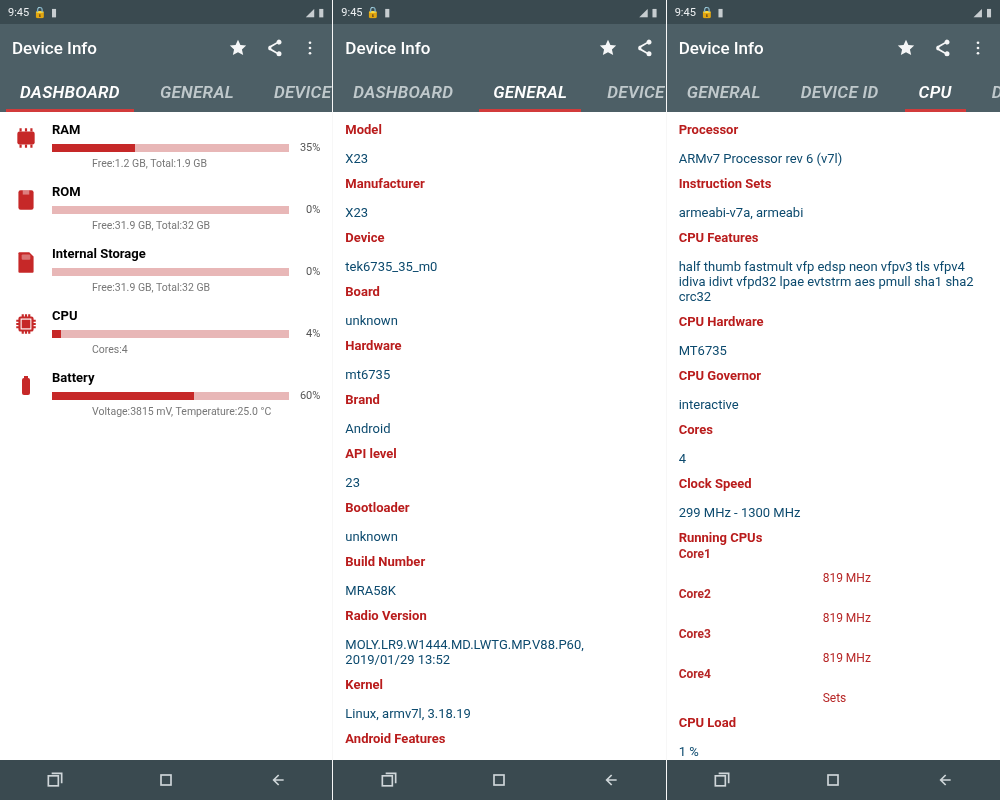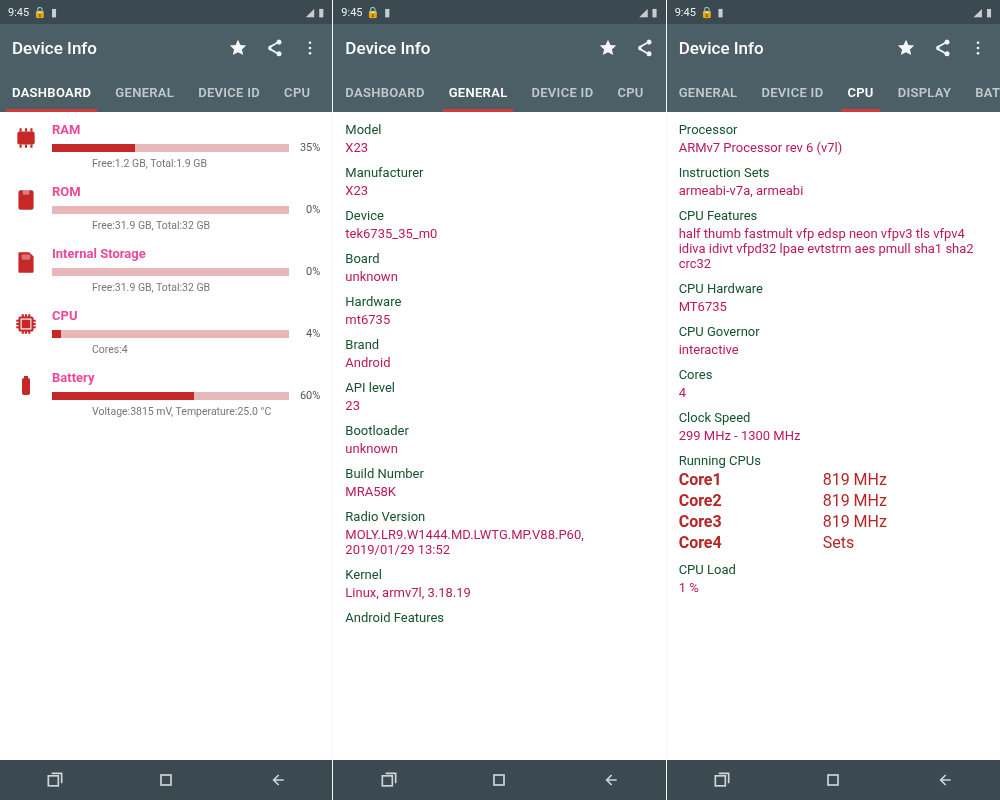--- a/index.html
+++ b/index.html
@@ -14,46 +14,46 @@
   .sb-ico { color:#c7cdd0; }
 
   
   .actionbar { height: 48px; background: #4d5f66; color: #fff; display: flex; align-items: center; padding: 0 12px; gap: 12px; }
   .ab-title { font-size: 17px; font-weight: 500; flex: 1; }
   .ab-icons { display: flex; gap: 16px; align-items: center; }
   .ab-ico { width: 20px; height: 20px; display: inline-flex; align-items: center; justify-content: center; color: #fff; opacity: .95; }
 
   
   .tabs { height: 40px; background: #4d5f66; display: flex; align-items: center; overflow: hidden; }
-  .tab { color: #c0c9cc; font-size: 13px; font-weight: 600; letter-spacing: .3px; padding: 0 12px; height: 100%; display: flex; align-items: center; white-space: nowrap; position: relative; }
+  .tab { color: #c0c9cc; font-size: 17px; font-weight: 600; letter-spacing: .3px; padding: 0 20px; height: 100%; display: flex; align-items: center; white-space: nowrap; position: relative; font-style: italic; }
   .tab.active { color: #fff; }
   .tab.active::after { content: ""; position: absolute; left: 6px; right: 6px; bottom: 0; height: 3px; background: #d23b3b; }
 
   
   .content { flex: 1; overflow: hidden; padding: 10px 12px; font-size: 13px; }
 
   
   .dash-item { display: flex; gap: 12px; margin-bottom: 14px; align-items: flex-start; }
   .dash-icon { width: 28px; height: 28px; display: flex; align-items: center; justify-content: center; color: #c62828; margin-top: 2px; }
   .dash-body { flex: 1; }
-  .dash-title { color: #ec4899; font-size: 13px; font-weight: 700; margin-bottom: 4px; }
+  .dash-title { color: #000000; font-size: 13px; font-weight: 700; margin-bottom: 4px; }
   .bar-wrap { display: flex; align-items: center; gap: 1px; }
   .bar { flex: 1; height: 8px; background: #e8b7b7; position: relative; }
   .bar-fill { position: absolute; left:0; top:0; bottom:0; background: #c62828; }
   .bar-pct { font-size: 11px; color: #555; width: 30px; text-align: right; }
   .dash-sub { font-size: 10.5px; color: #777; margin-top: 3px; margin-left: 40px; }
 
   
   .kv { margin-bottom: 10px; }
-  .kv-label { color: #14532d; font-size: 13px; font-weight: 400; }
-  .kv-value { color: #be185d; font-size: 13px; margin-top: 3px; word-break: break-word; }
+  .kv-label { color: #b91c1c; font-size: 13px; font-weight: 700; }
+  .kv-value { color: #0c4a6e; font-size: 13px; margin-top: 14px; word-break: break-word; }
 
   .cpu-row { display: flex; margin-top: 2px; }
-  .cpu-core { color: #b72626; font-size: 16px; font-weight: 700; width: 144px; }
-  .cpu-val { color: #b72626; font-size: 16px; }
+  .cpu-core { color: #b72626; font-size: 12px; font-weight: 700; width: 144px; }
+  .cpu-val { color: #b72626; font-size: 12px; margin-top: 24px; }
 
   
   .navbar { height: 40px; background: #3a4a50; display: flex; align-items: center; justify-content: space-around; color: #cfd6d9; }
   .nav-ico { width: 22px; height: 22px; display: inline-flex; align-items: center; justify-content: center; }
 
   svg { display: block; }
 </style>
 </head>
 <body>
 

